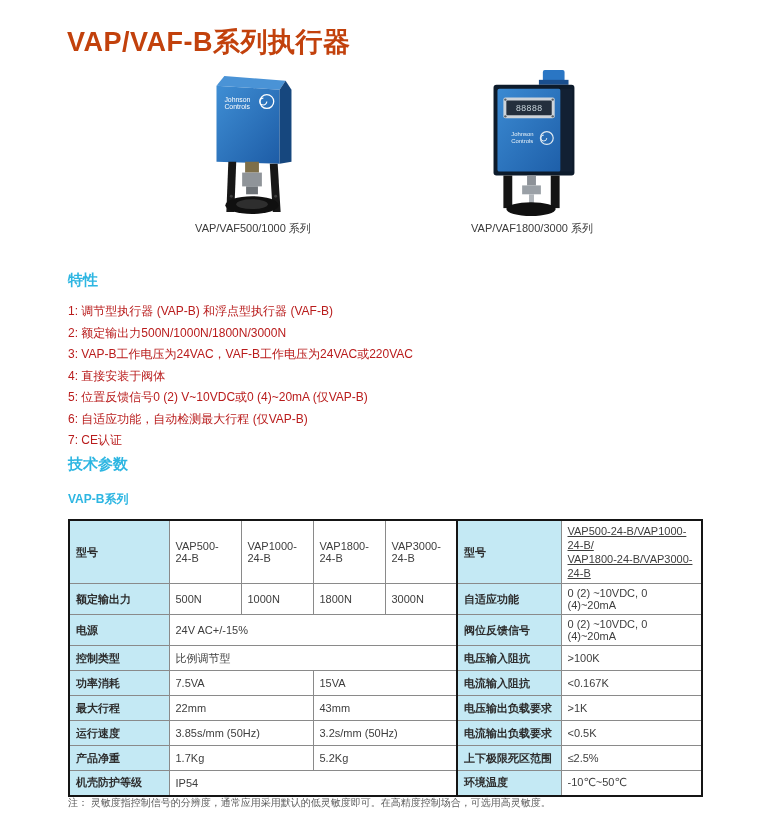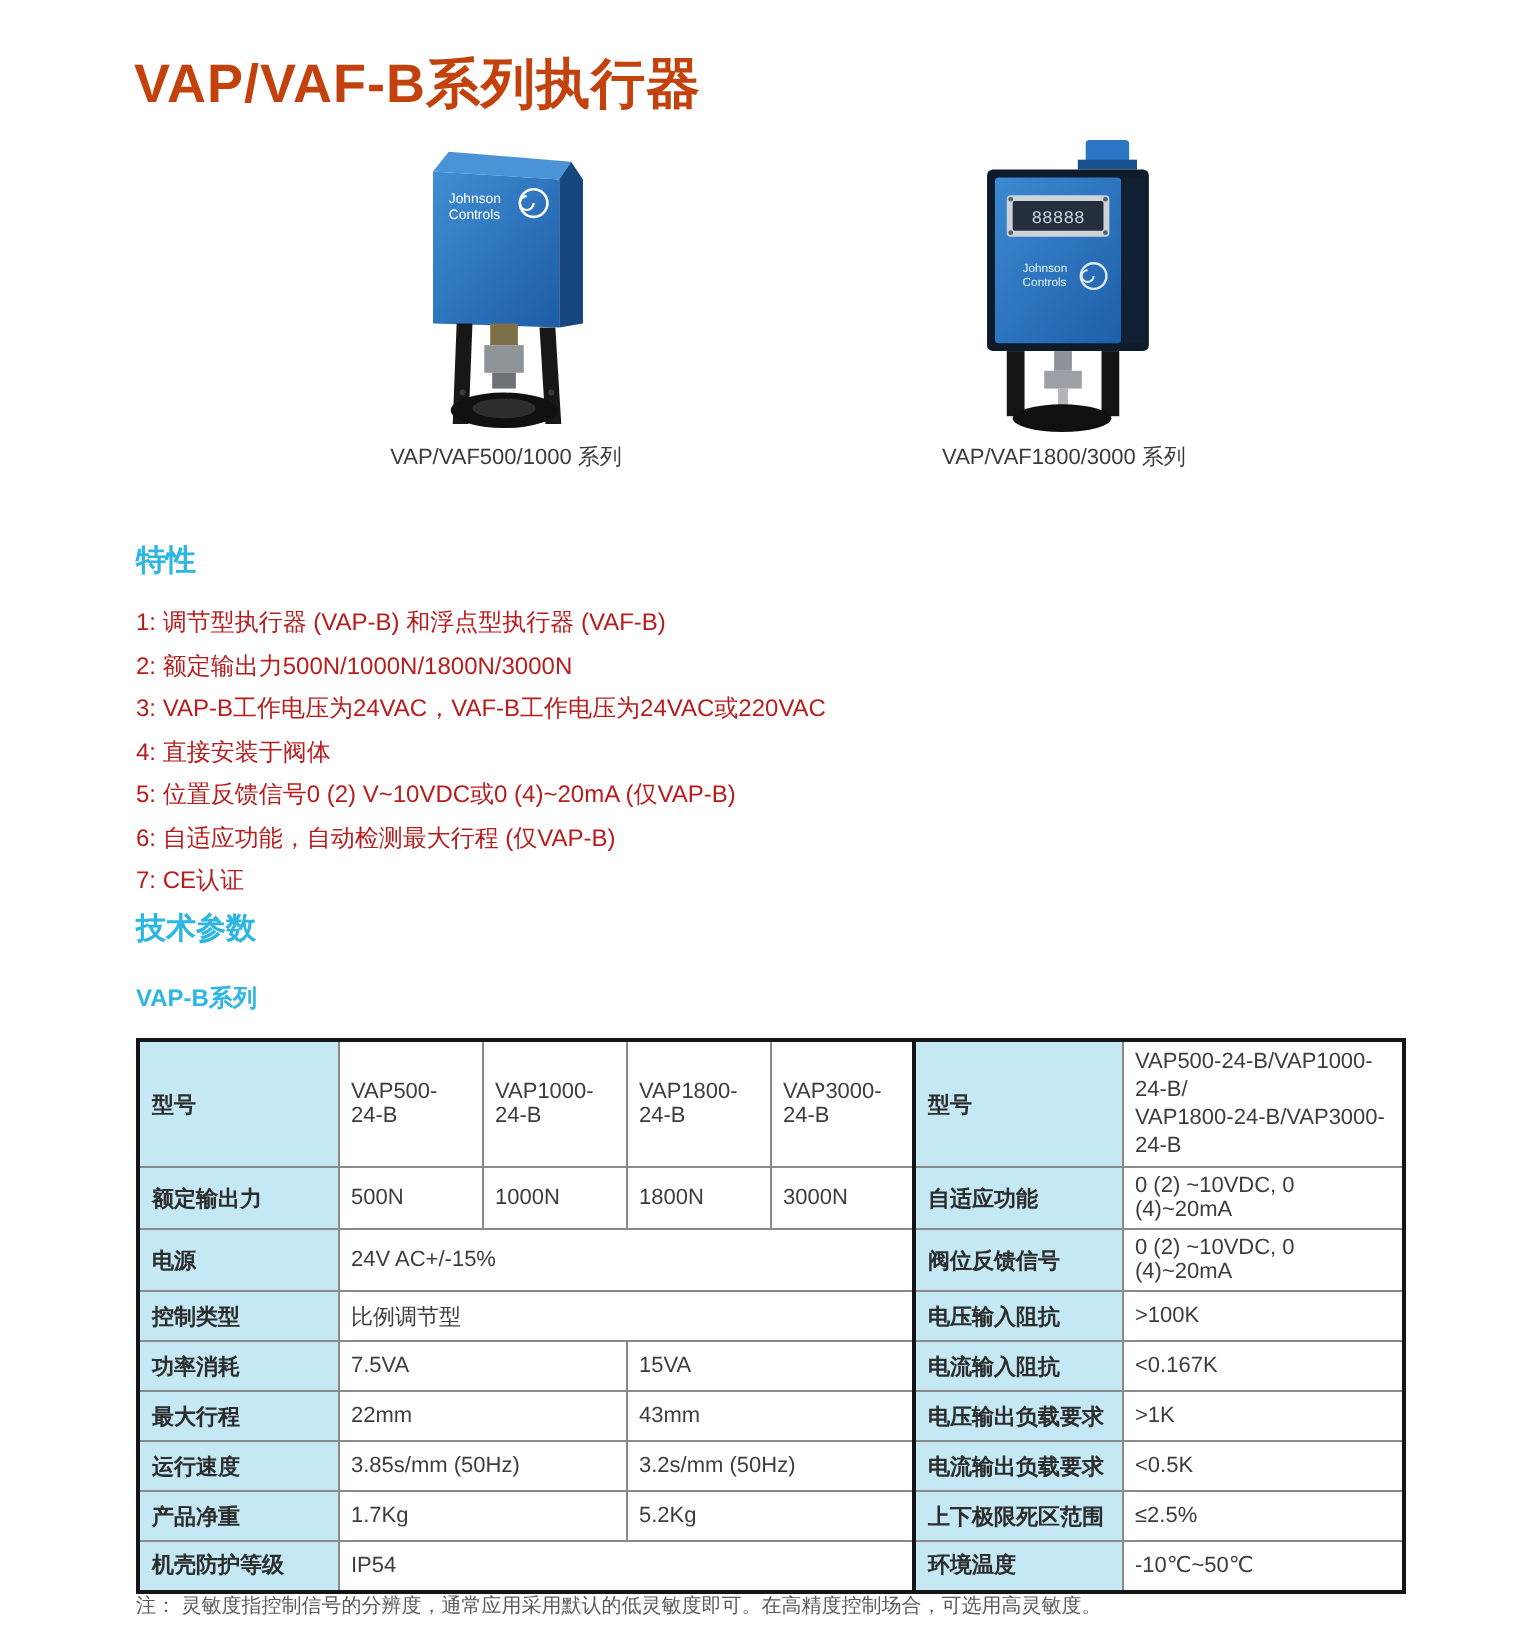--- a/index.html
+++ b/index.html
@@ -29,21 +29,21 @@
   .spec-table {
     position:absolute; left:68px; top:519px; width:633px;
     border-collapse:collapse; table-layout:fixed; border:2px solid #151515;
   }
   .spec-table td {
     border:1px solid #8a8a8a; font-size:11px; color:#3d3d3d;
     padding:3px 6px; height:25px; vertical-align:middle; overflow:hidden;
   }
   .spec-table .lbl { background:#c4e9f4; font-weight:700; color:#2d2d2d; white-space:nowrap; }
   .spec-table .div { border-left:2px solid #151515; }
-  .spec-table .pre { white-space:pre-line; line-height:14px; }
+  .spec-table .pre { white-space:pre-line; line-height:14px;text-decoration:underline; }
   .r-tall td { height:33px; }
 
   .footnote { position:absolute; left:68px; top:796px; font-size:10px; color:#5a5a5a; white-space:nowrap; }
 </style>
 </head>
 <body>
 
 <div class="page">
 
   <h1 class="title">VAP/VAF-B系列执行器</h1>

